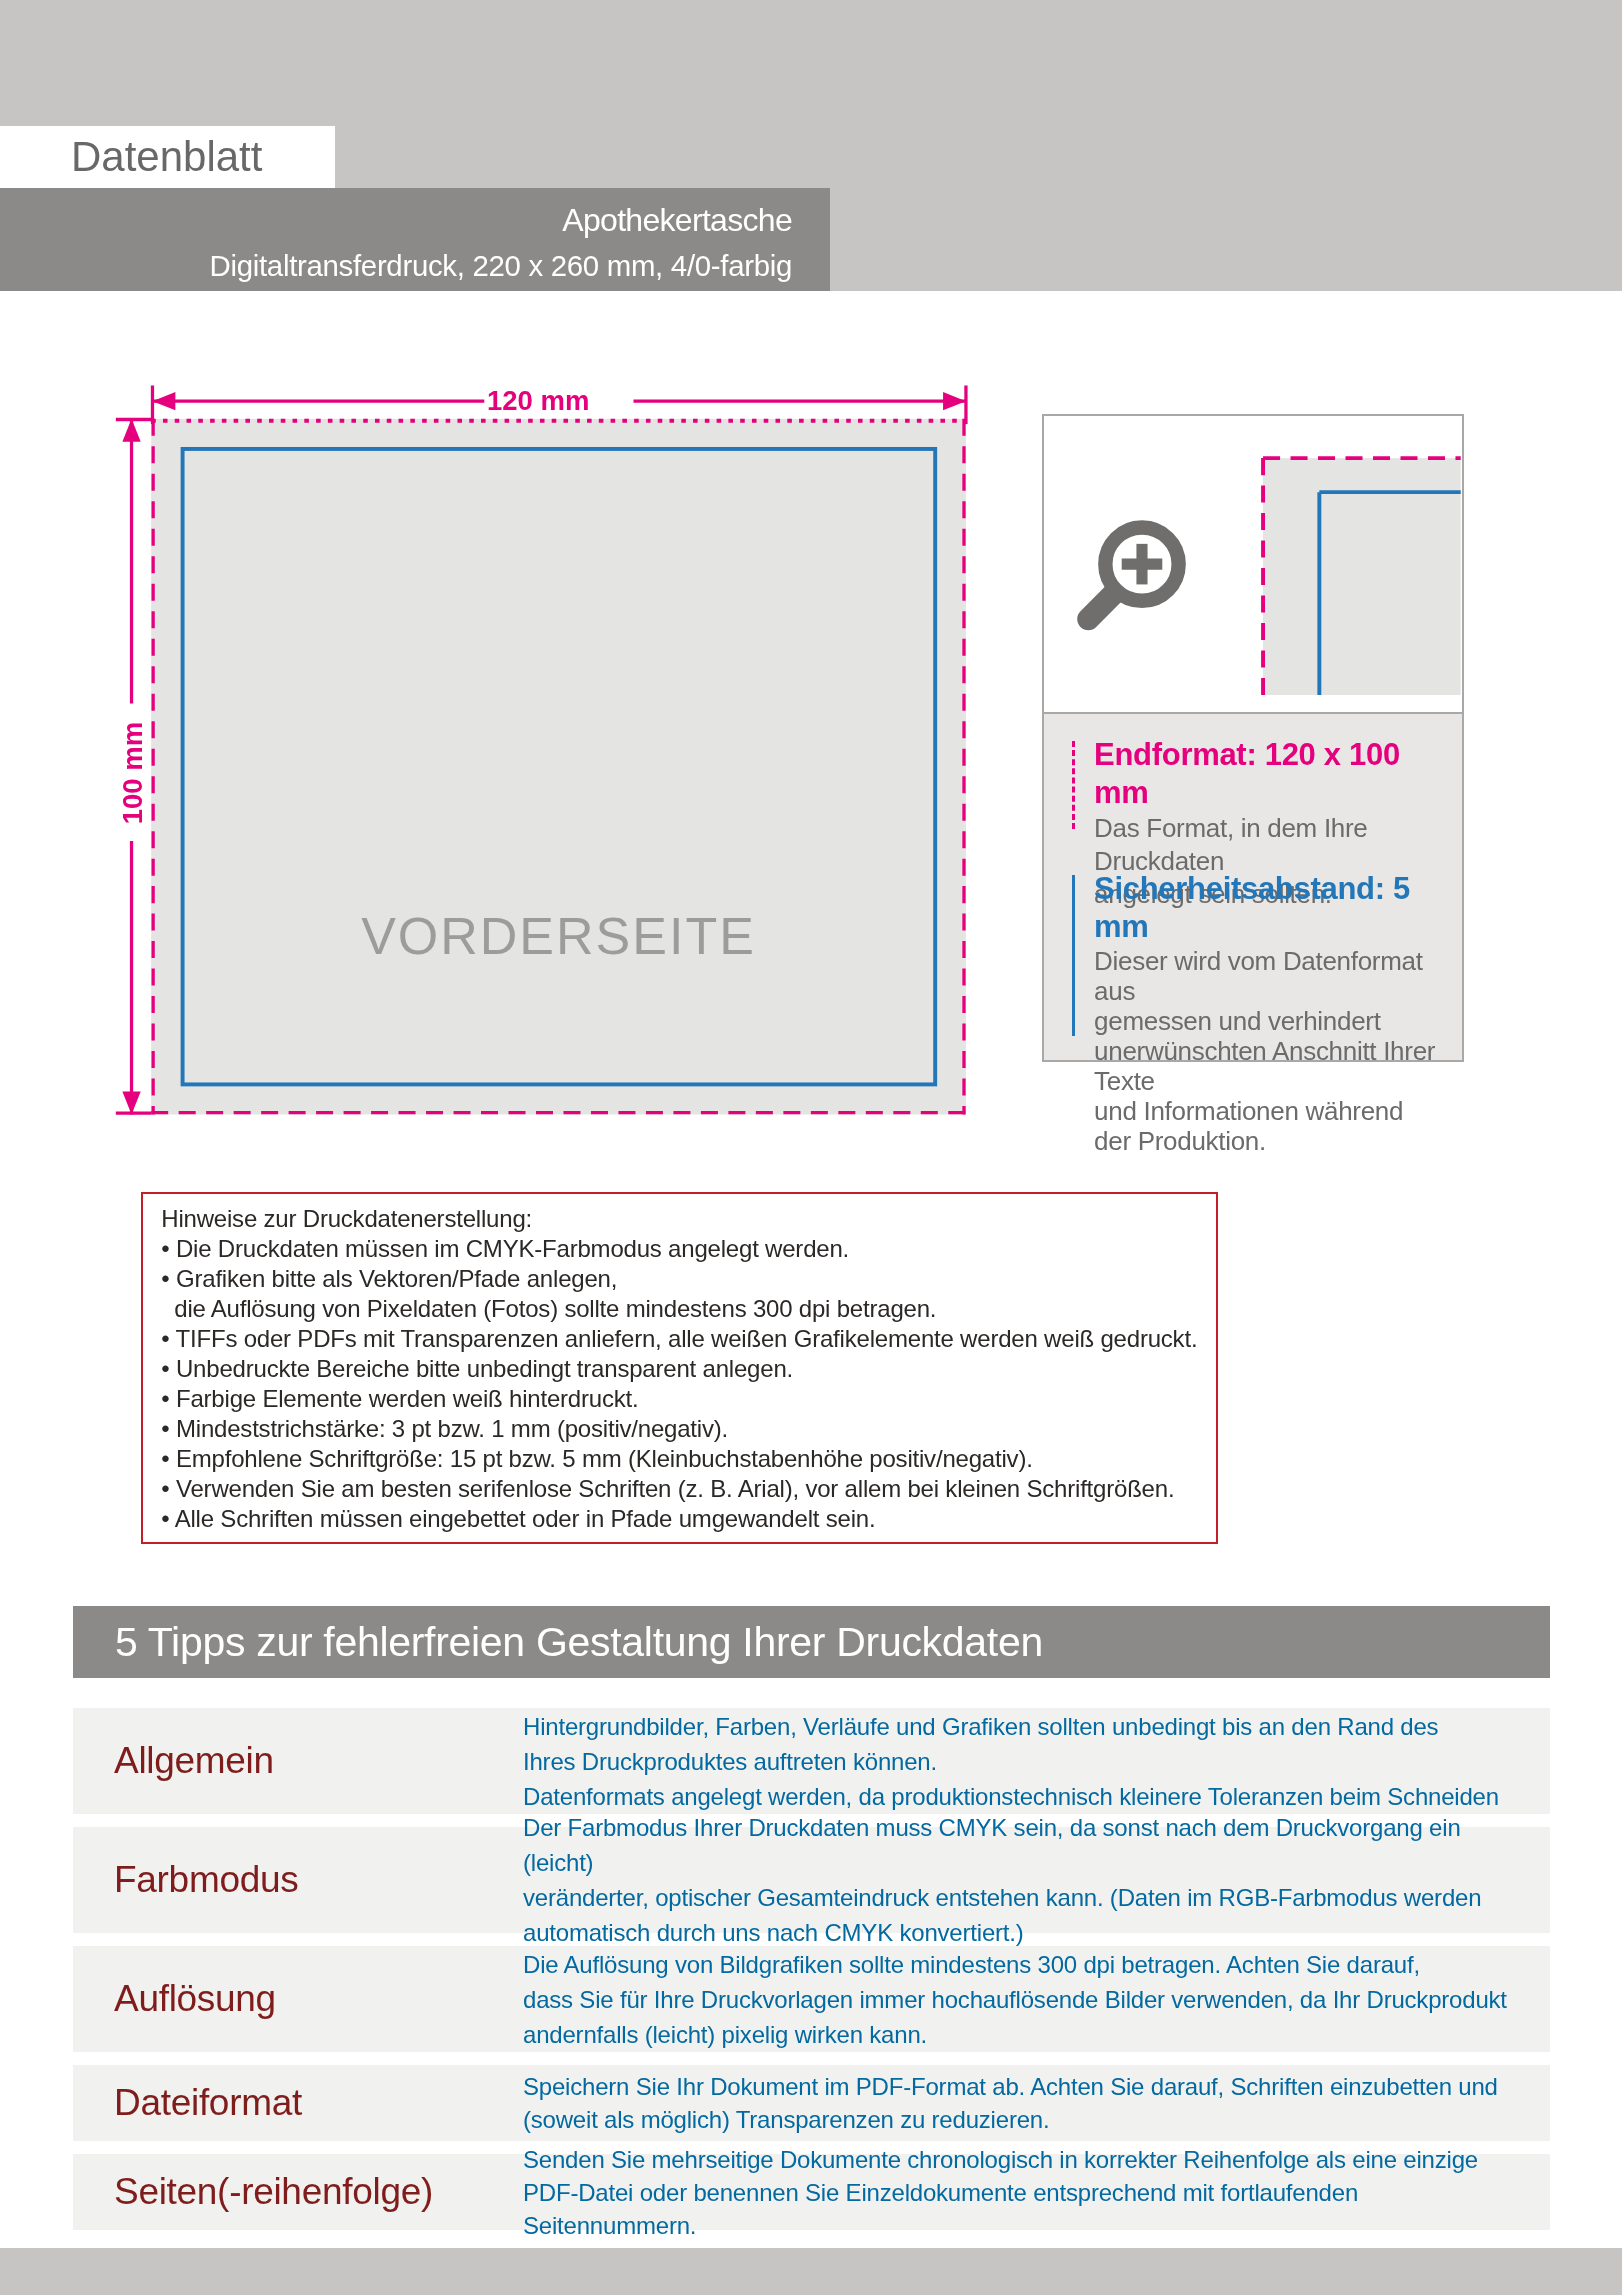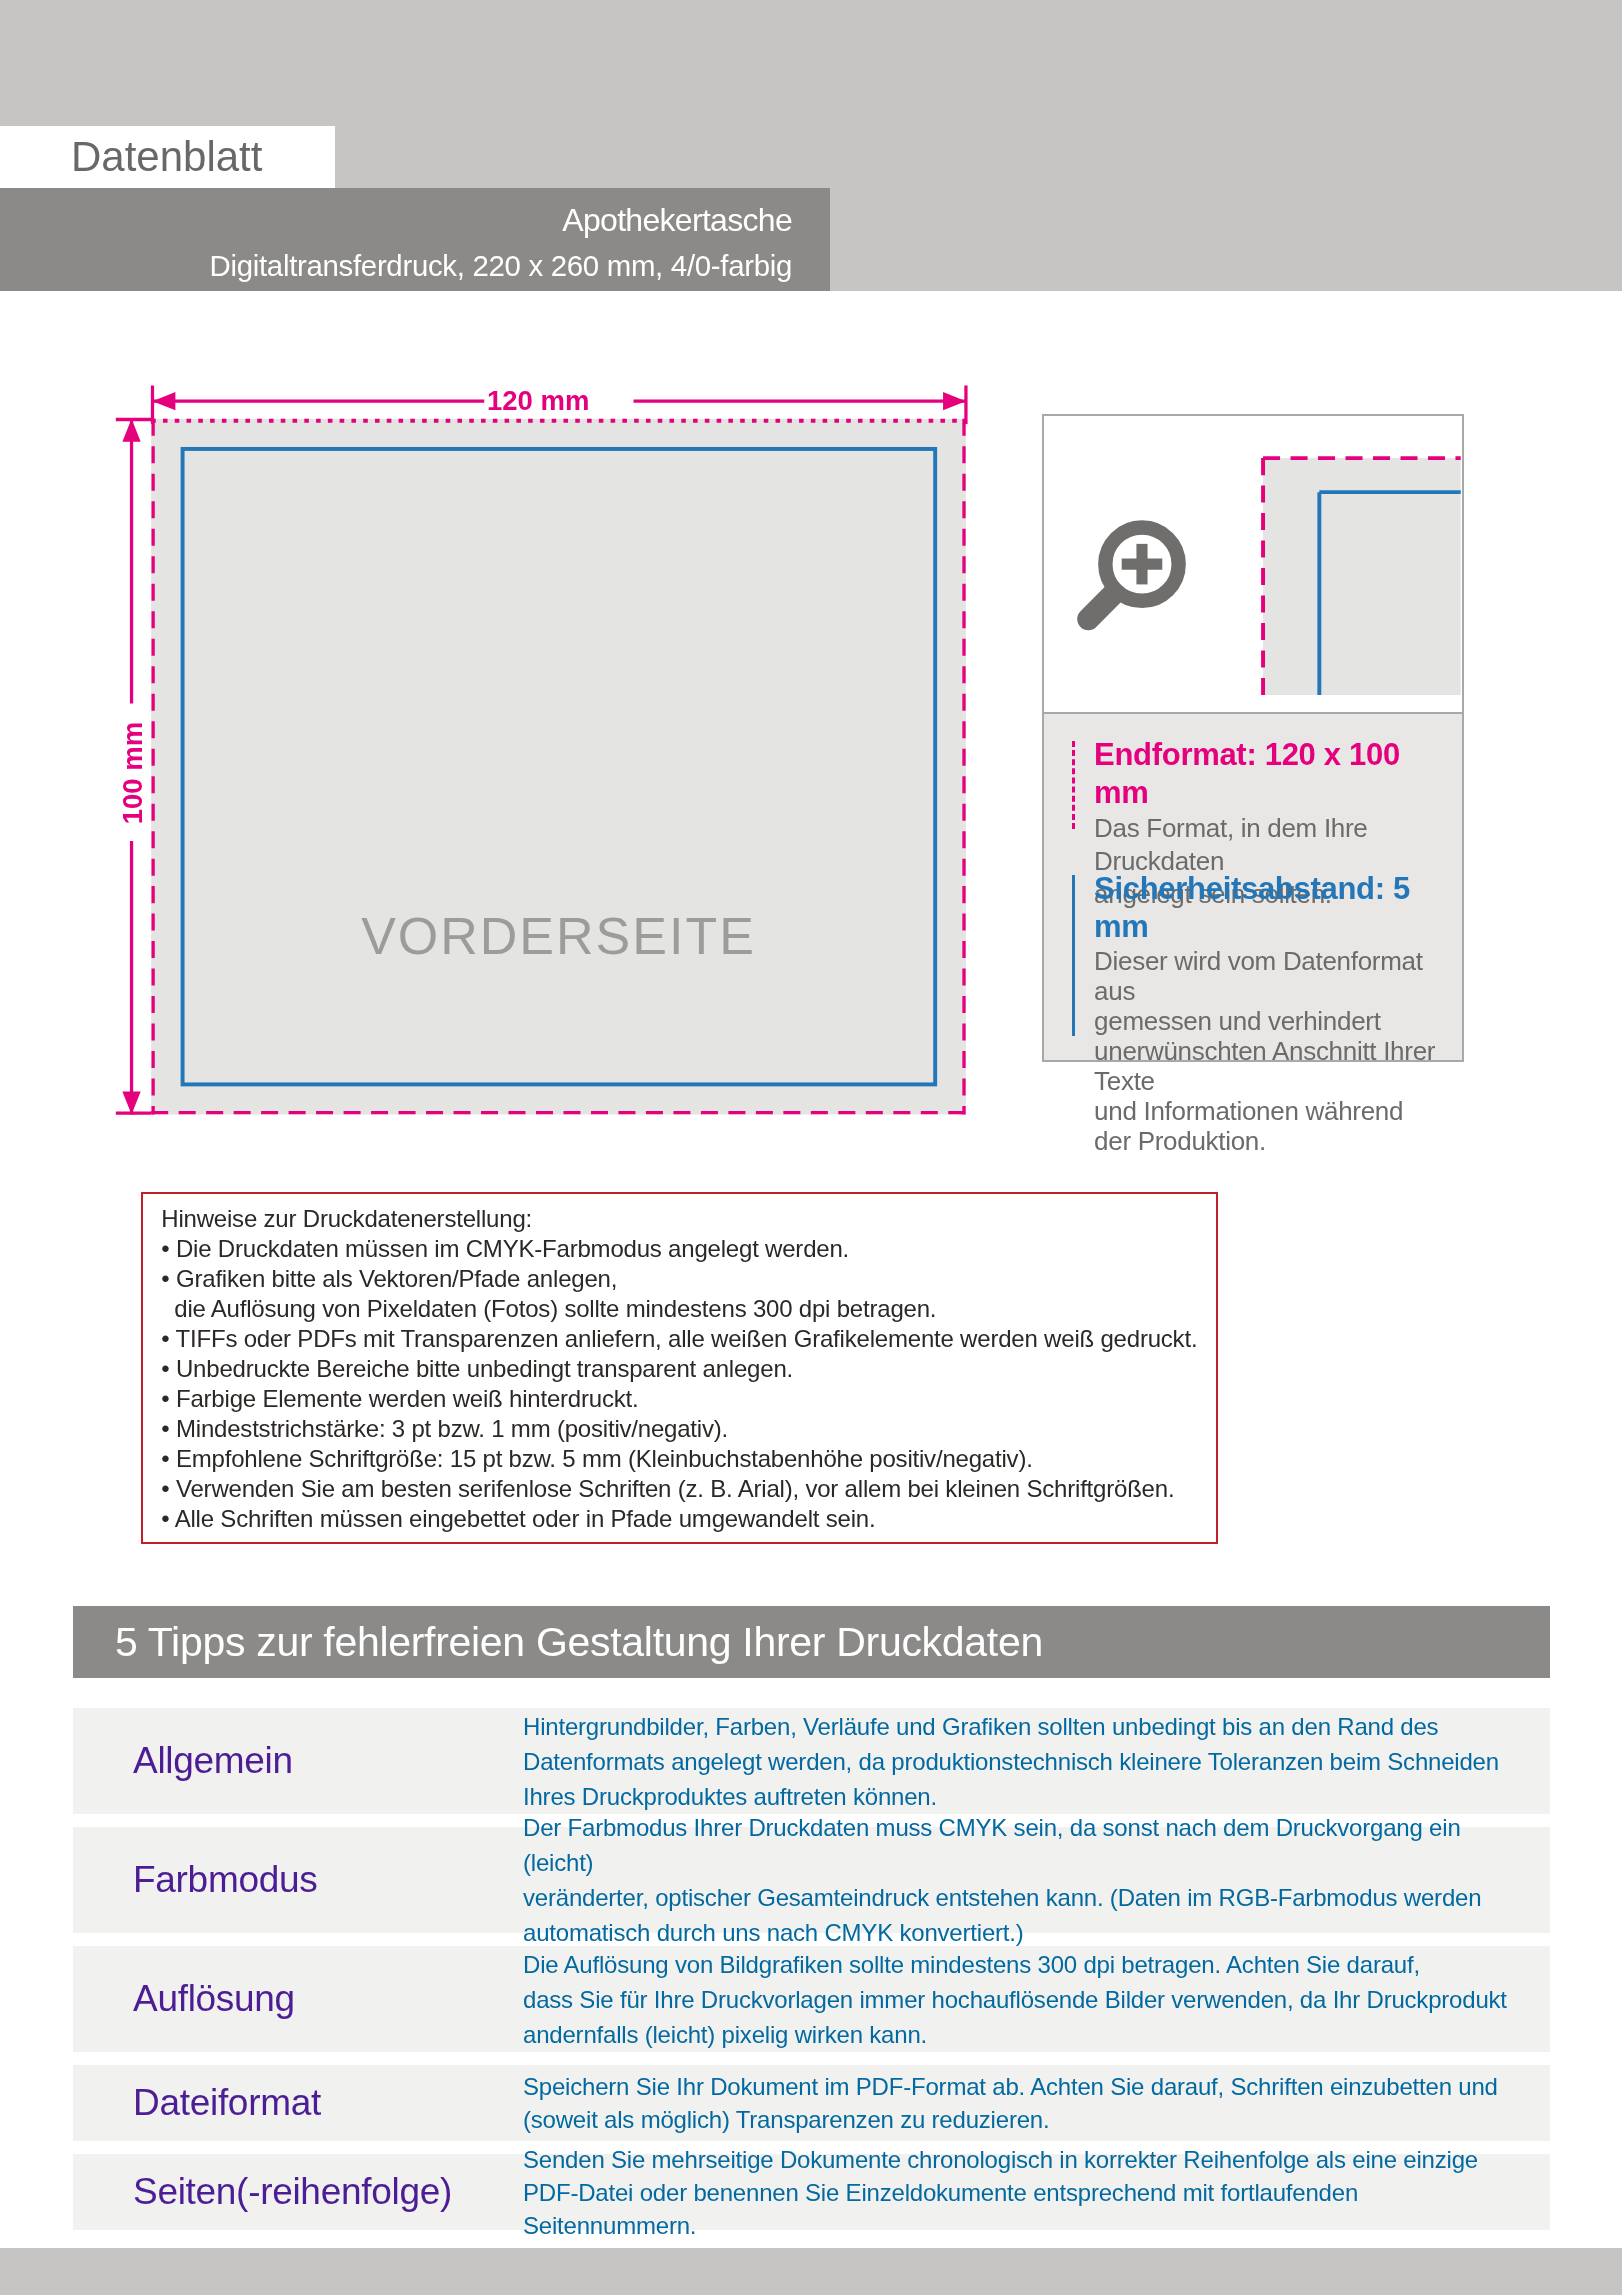--- a/index.html
+++ b/index.html
@@ -49,21 +49,21 @@
         border:2.6px solid #c1202b;box-sizing:border-box;background:#ffffff;
         padding:9.8px 0 0 18.3px;font-size:24px;color:#2b2826;z-index:2;}
   .notes-box .line{line-height:30px;white-space:pre-wrap;letter-spacing:-0.2px;}
 
   
   .tips-band{position:absolute;left:73px;top:1606px;width:1477px;height:72px;background:#8b8a88;
         display:flex;align-items:center;box-sizing:border-box;padding-left:42px;
         color:#ffffff;font-size:41px;letter-spacing:-0.3px;z-index:2;}
   .tip-row{position:absolute;left:73px;width:1477px;background:#f1f1ef;z-index:2;}
   .row-label{position:absolute;left:41px;top:0;bottom:0;display:flex;align-items:center;
-        font-size:37px;color:#4c1d95;letter-spacing:-0.3px;margin-left:19px;}
+        font-size:37px;color:#7f1d1d;letter-spacing:-0.3px;}
   .row-body{position:absolute;left:450px;right:26px;top:0;bottom:0;display:flex;
         flex-direction:column;justify-content:center;font-size:24px;color:#0369a1;}
   .row-body .line{line-height:35px;letter-spacing:-0.2px;}
   .row-body.lh50 .line{line-height:33px;}
 </style>
 </head>
 <body>
 
 <div class="page">
 
@@ -170,22 +170,22 @@
     </div>
 
   <div class="tips-band">
     <span>5 Tipps zur fehlerfreien Gestaltung Ihrer Druckdaten</span>
   </div>
 
   <div class="tip-row" style="top:1708px;height:106px;">
     <div class="row-label">Allgemein</div>
     <div class="row-body">
         <div class="line">Hintergrundbilder, Farben, Verläufe und Grafiken sollten unbedingt bis an den Rand des</div>
+        <div class="line">Ihres Druckproduktes auftreten können.</div>
         <div class="line">Datenformats angelegt werden, da produktionstechnisch kleinere Toleranzen beim Schneiden</div>
-        <div class="line">Ihres Druckproduktes auftreten können.</div>
       </div>
   </div>
   <div class="tip-row" style="top:1827px;height:106px;">
     <div class="row-label">Farbmodus</div>
     <div class="row-body">
         <div class="line">Der Farbmodus Ihrer Druckdaten muss CMYK sein, da sonst nach dem Druckvorgang ein (leicht)</div>
         <div class="line">veränderter, optischer Gesamteindruck entstehen kann. (Daten im RGB-Farbmodus werden</div>
         <div class="line">automatisch durch uns nach CMYK konvertiert.)</div>
       </div>
   </div>

